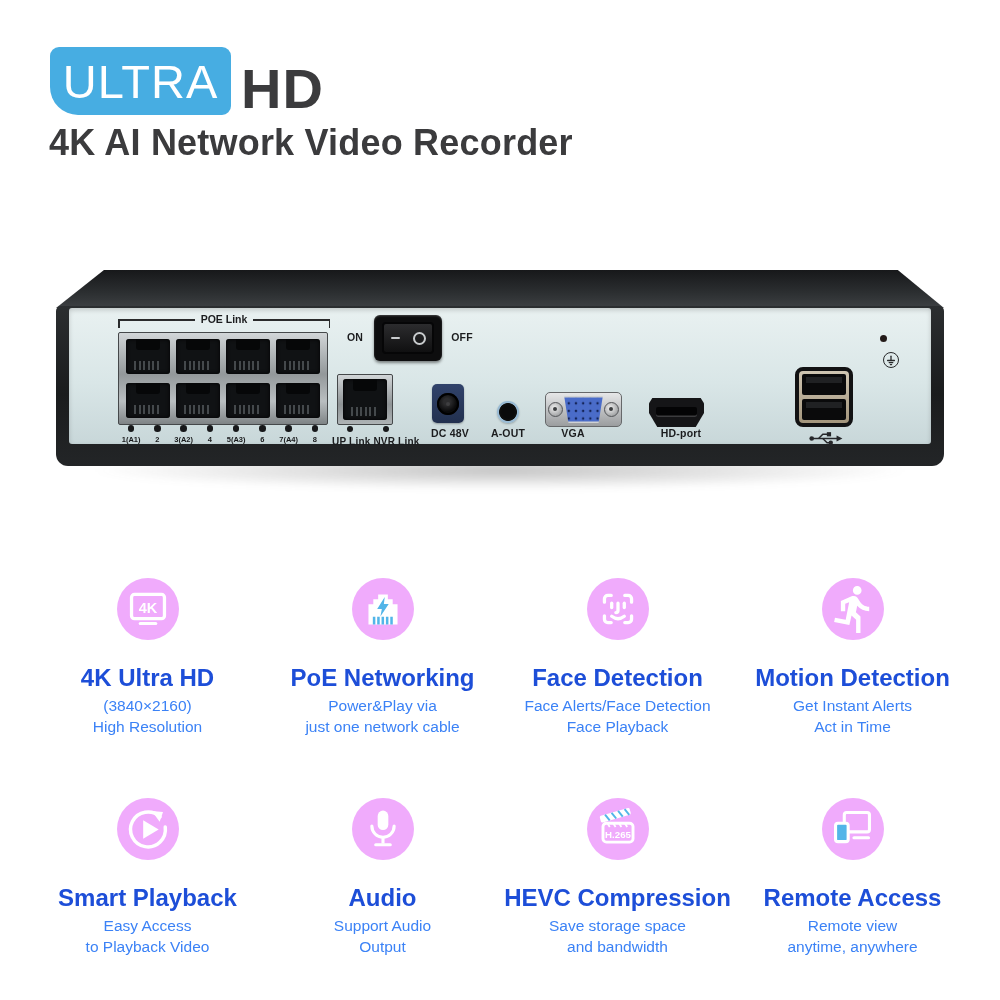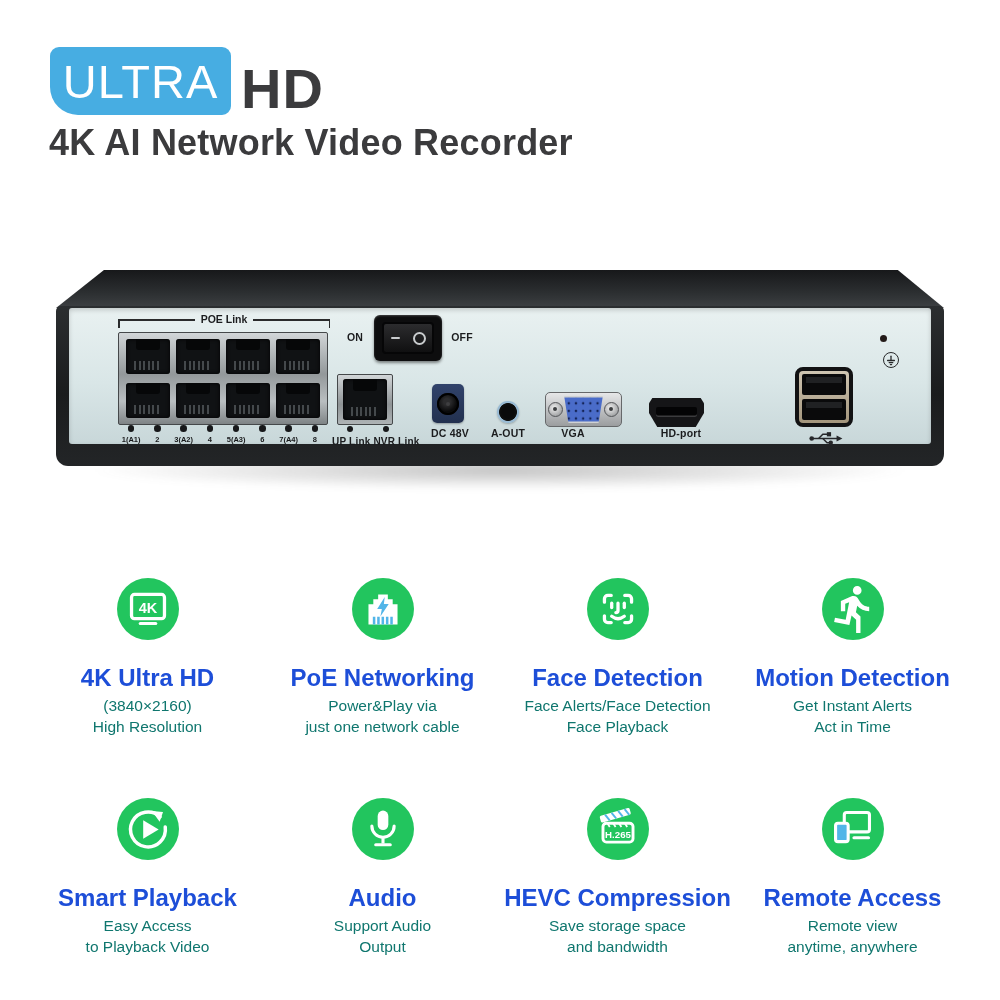--- a/index.html
+++ b/index.html
@@ -143,25 +143,25 @@
 
   
   .gnd-dot{position:absolute;left:824px;top:67px;width:7px;height:7px;border-radius:50%;background:#231a18;}
   .gnd-sym{position:absolute;left:827px;top:84px;width:16px;height:16px;border:1.6px solid #28292b;border-radius:50%;
     display:flex;align-items:center;justify-content:center;box-sizing:border-box;}
 
   
   .features{position:absolute;left:30px;top:560px;width:940px;
     display:grid;grid-template-columns:repeat(4,1fr);grid-auto-rows:220px;}
   .feature{display:flex;flex-direction:column;align-items:center;text-align:center;padding-top:18px;}
-  .fcircle{width:62px;height:62px;border-radius:50%;background:#22c55e;
+  .fcircle{width:62px;height:62px;border-radius:50%;background:#f0abfc;
     display:flex;align-items:center;justify-content:center;margin-bottom:26px;}
   .fcircle svg{width:62px;height:62px;display:block;}
   .ftitle{font-size:24px;font-weight:bold;color:#1d4ed8;line-height:24px;}
-  .fdesc{font-size:15.5px;color:#0f766e;line-height:21px;margin-top:5px;}
+  .fdesc{font-size:15.5px;color:#3b82f6;line-height:21px;margin-top:5px;}
 </style>
 </head>
 <body>
 
 <div class="hdr">
   <div class="badge">ULTRA</div>
   <div class="hd-suffix">HD</div>
 </div>
 <div class="subtitle">4K AI Network Video Recorder</div>
 

